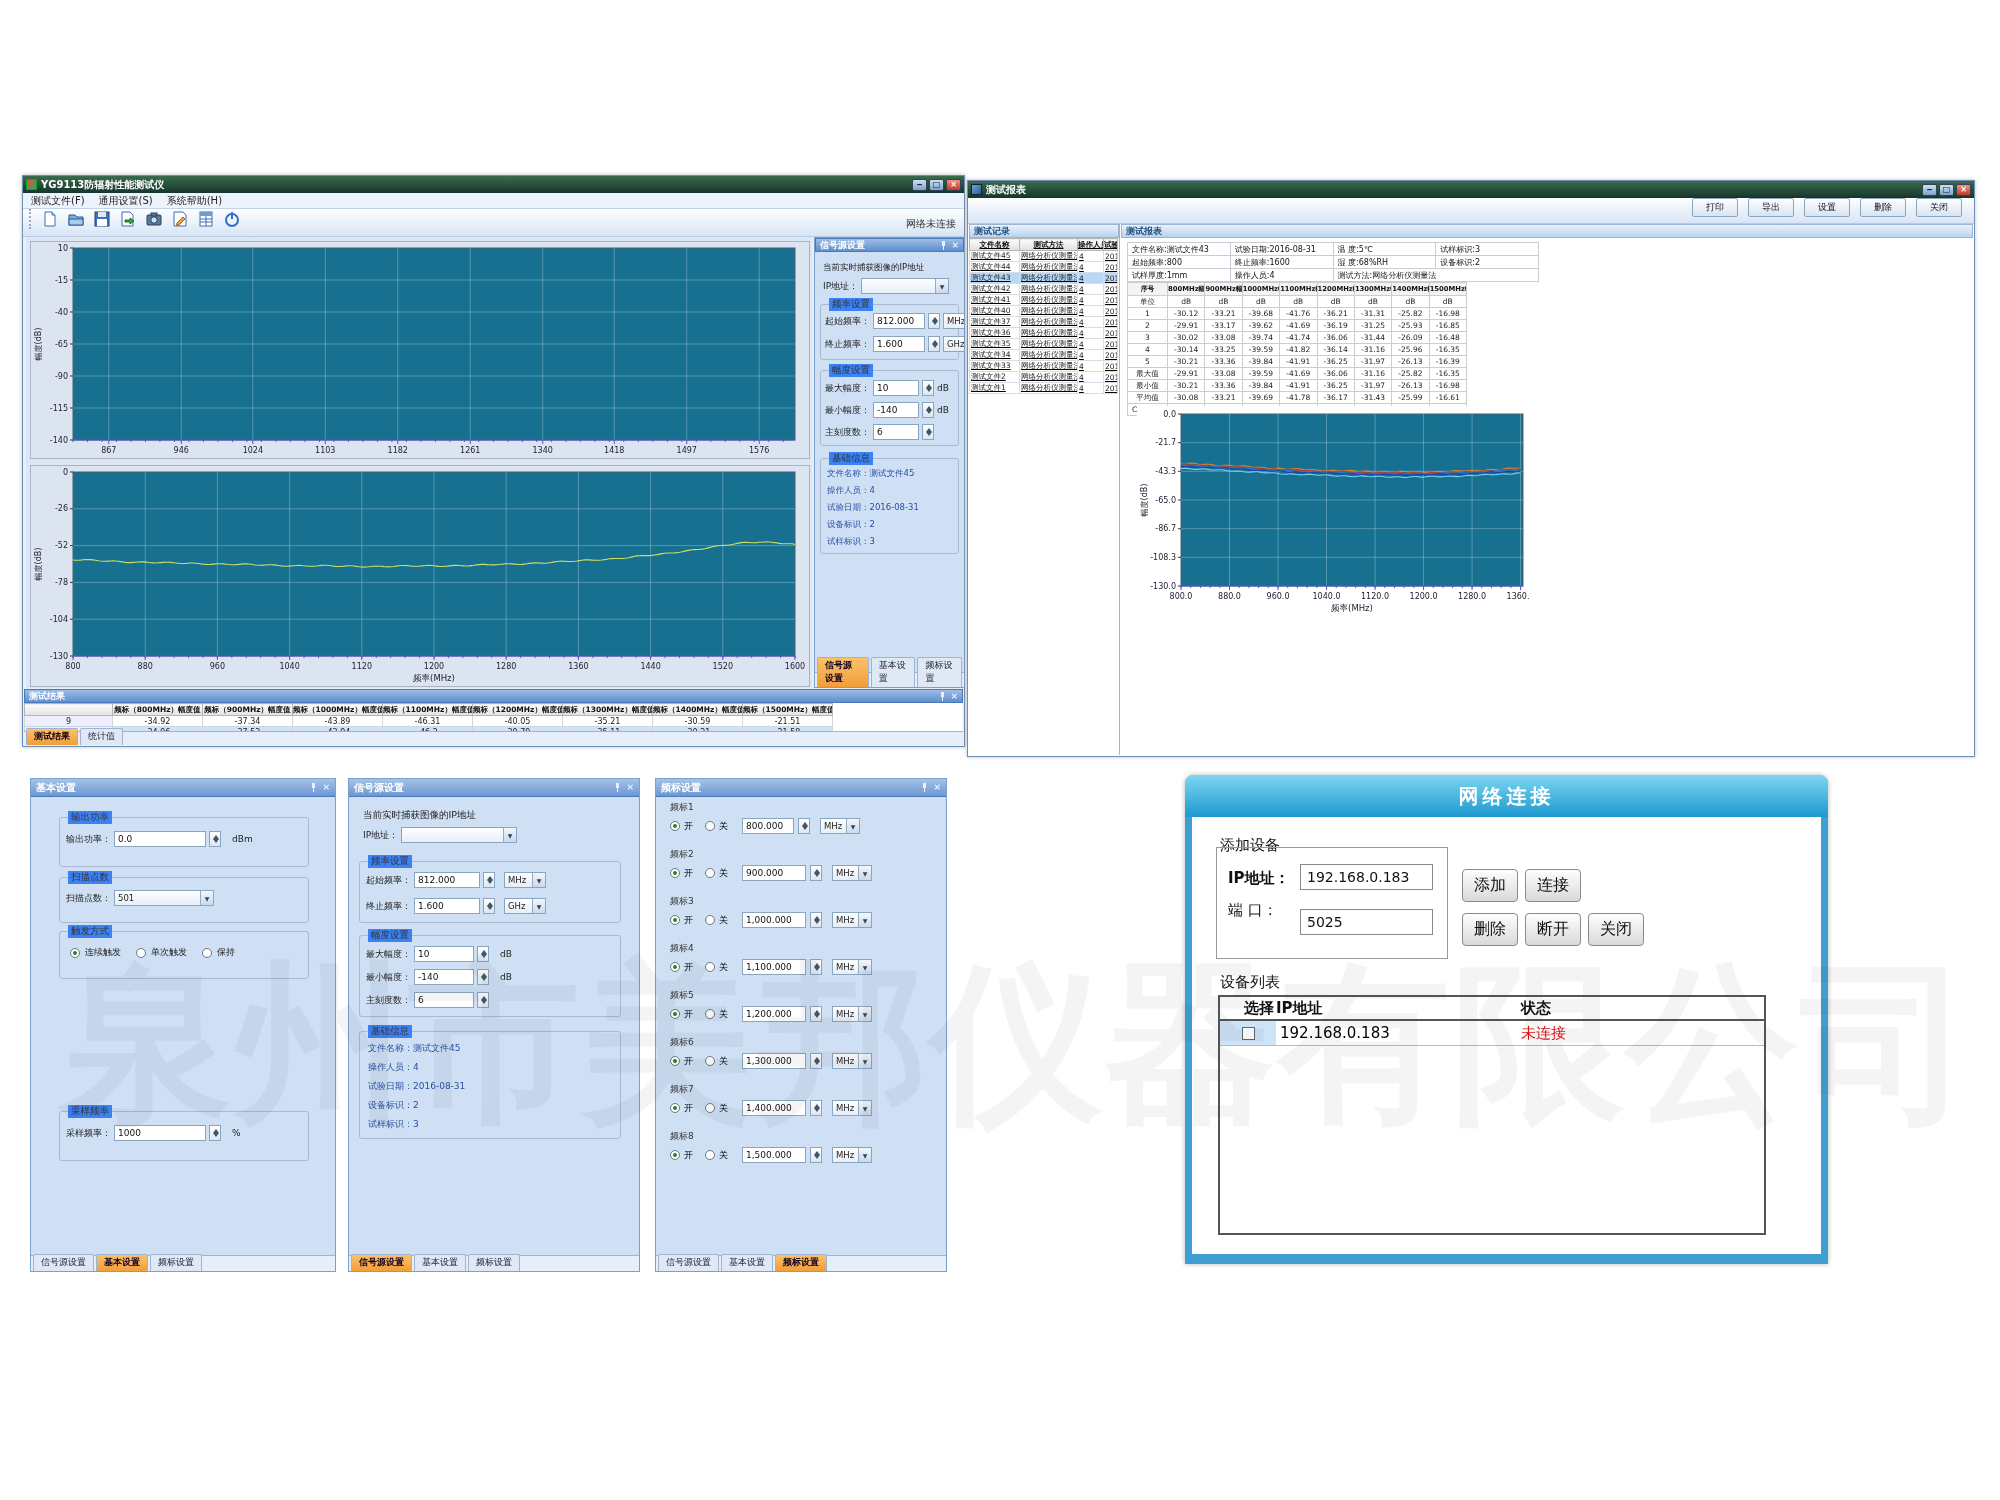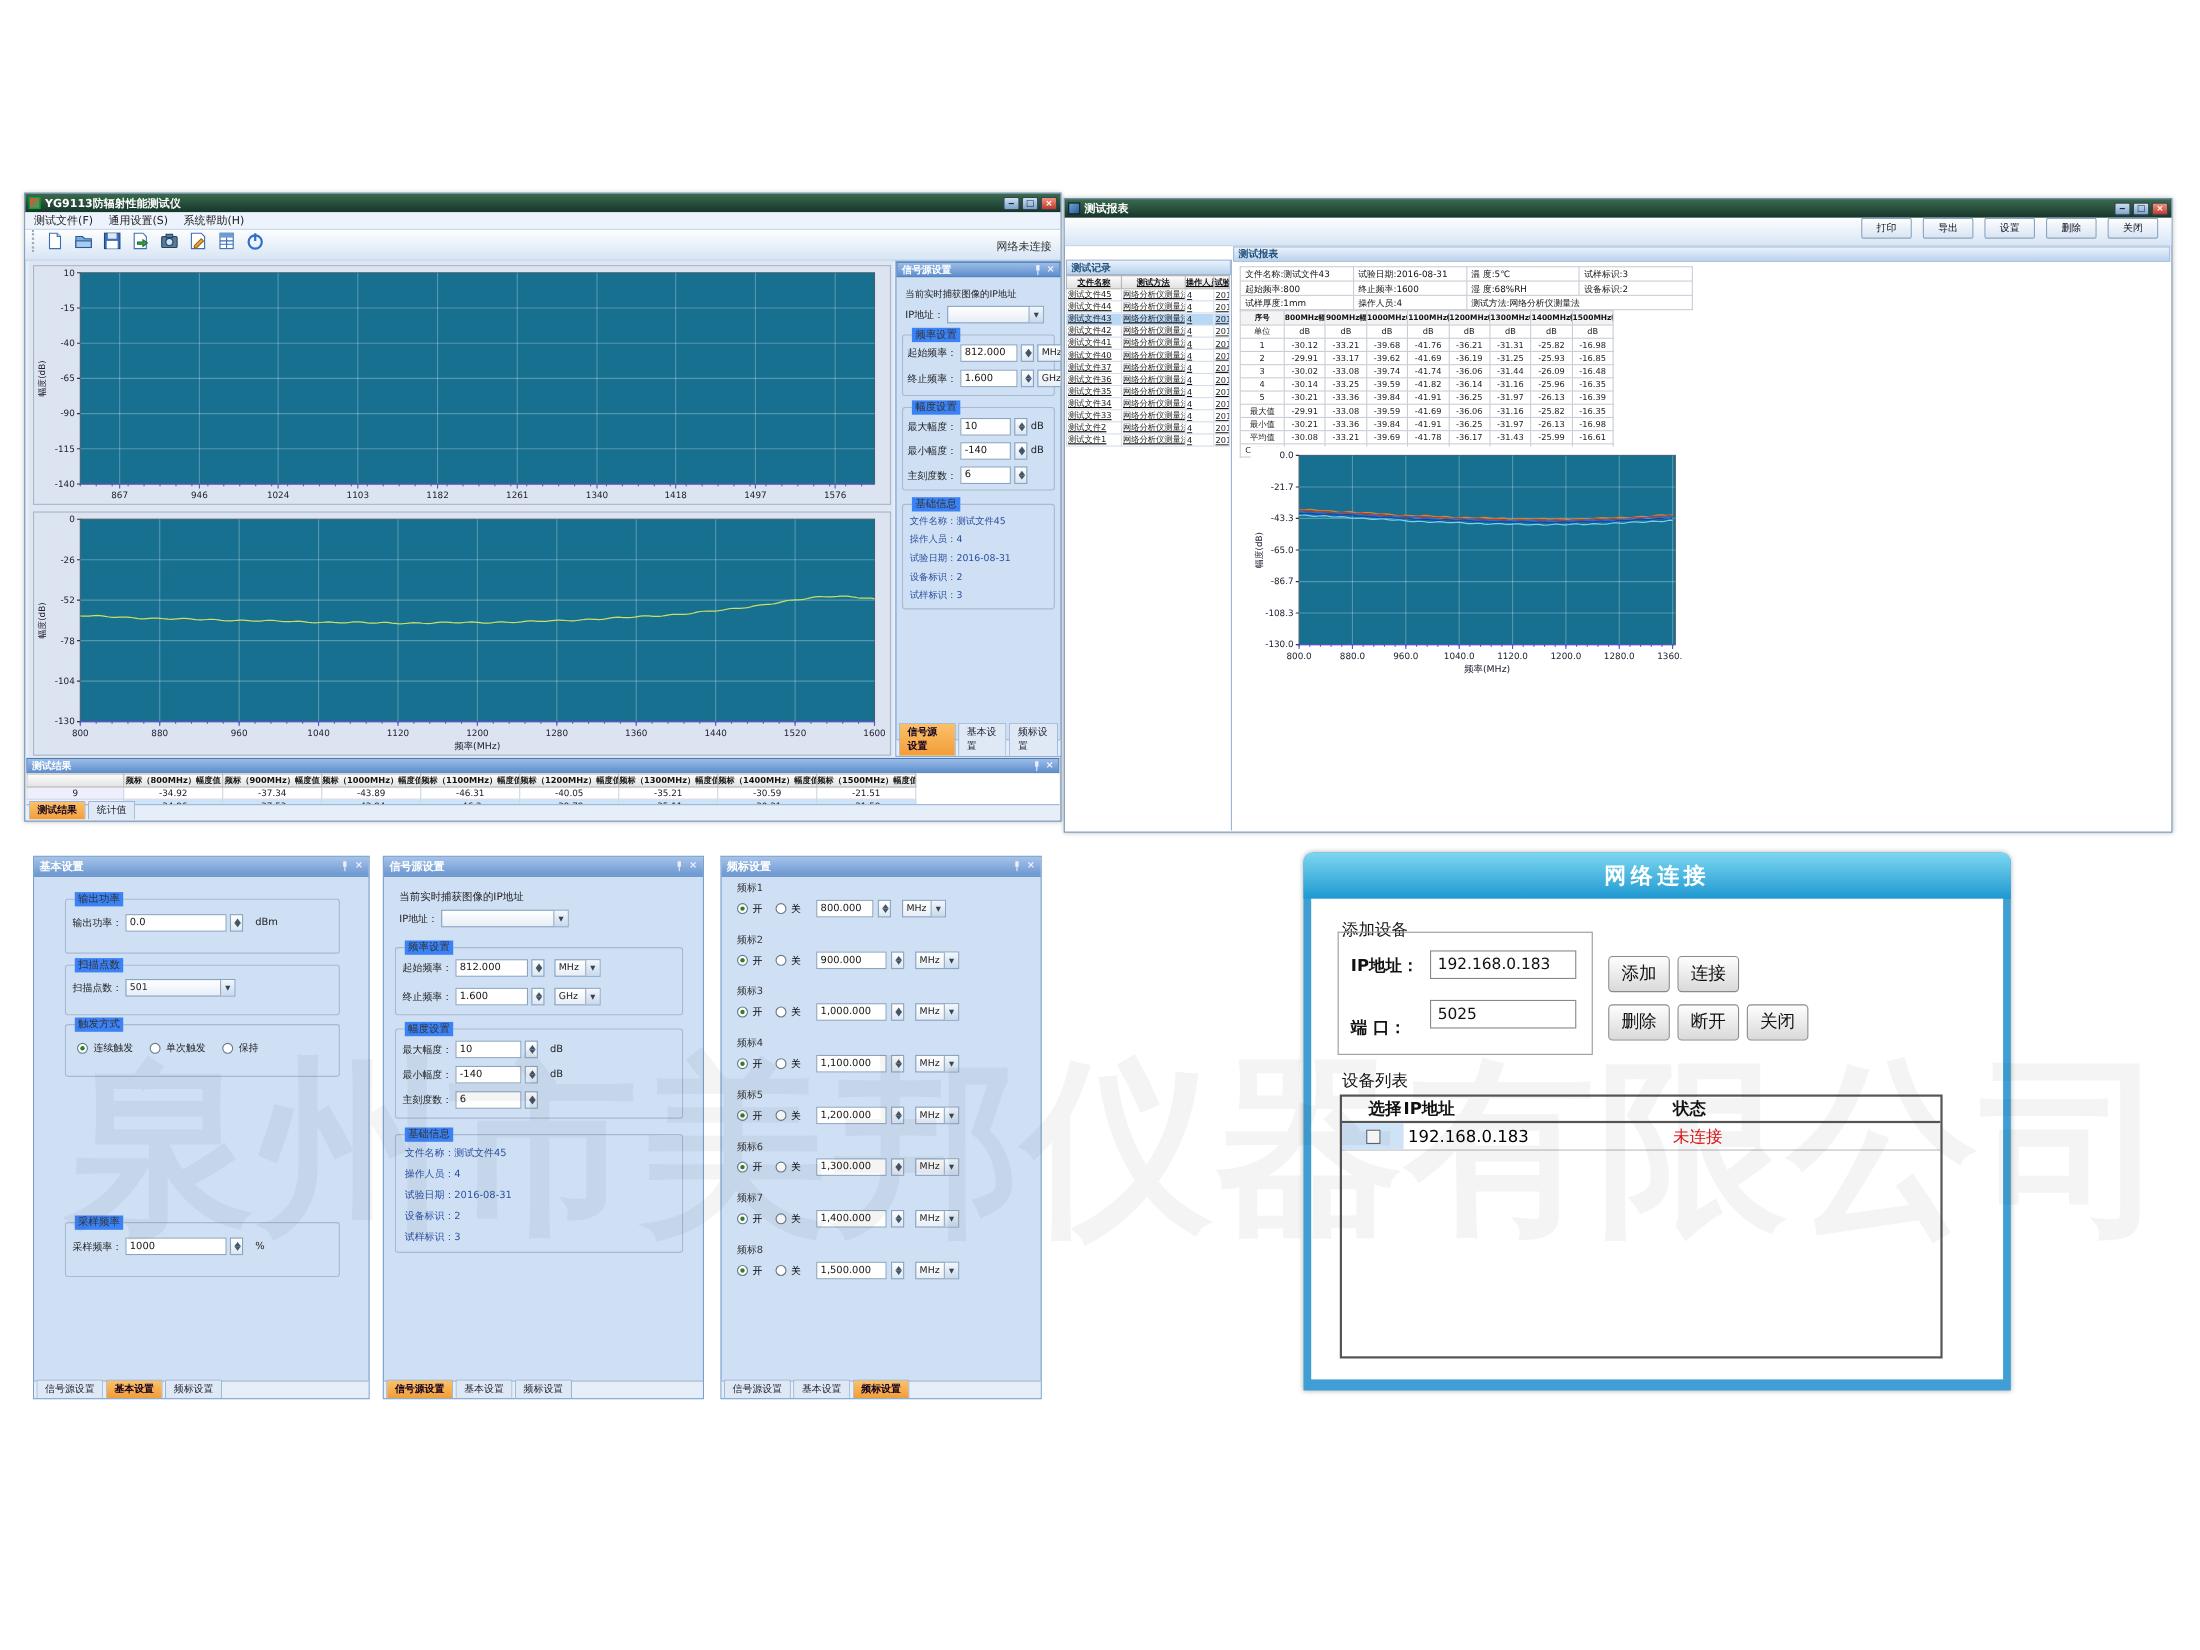--- a/index.html
+++ b/index.html
@@ -531,21 +531,21 @@
     </div>
     <div class="toolbar" style="height:26px;justify-content:flex-end;gap:10px;padding-right:12px;">
       <span class="toolbtn">打印</span>
       <span class="toolbtn">导出</span>
       <span class="toolbtn">设置</span>
       <span class="toolbtn">删除</span>
       <span class="toolbtn">关闭</span>
     </div>
     <div class="abs" style="top:43px;left:1px;right:1px;bottom:1px;background:#fff;">
 
-      <div class="abs" style="left:0;top:0;width:151px;bottom:0;border-right:1px solid #9db4d2;margin-top:12px;">
+      <div class="abs" style="left:0;top:0;width:151px;bottom:0;border-right:1px solid #9db4d2;">
         <div class="hdrbar">
             <span>测试记录</span>
           </div>
         <table class="rec-table" id="records-table">
             <tbody>
               <tr>
                 <th style="width:50px;">文件名称</th>
                 <th style="width:58px;">测试方法</th>
                 <th style="width:26px;">操作人员</th>
                 <th style="width:14px;">试验日期</th>
@@ -1152,21 +1152,21 @@
       </div>
   </div>
 
   <div class="dlg" style="left:1185px;top:775px;width:643px;height:489px;">
     <div class="dlg-title">网络连接</div>
     <div class="dlg-body">
       <div class="dlabel" style="left:28px;top:19px;">添加设备</div>
       <div class="dlg-grp" style="left:24px;top:30px;width:232px;height:112px;"></div>
       <div class="dlabel" style="left:36px;top:52px;font-weight:bold;">IP地址：</div>
       <div class="dfield" style="left:108px;top:47px;width:133px;height:26px;">192.168.0.183</div>
-      <div class="dlabel" style="left:36px;top:108px;font-weight:bold;">端  口：</div>
+      <div class="dlabel" style="left:36px;top:84px;font-weight:normal;">端  口：</div>
       <div class="dfield" style="left:108px;top:92px;width:133px;height:26px;">5025</div>
       <div class="dbtn" style="left:270px;top:52px;">添加</div>
       <div class="dbtn" style="left:333px;top:52px;">连接</div>
       <div class="dbtn" style="left:270px;top:96px;">删除</div>
       <div class="dbtn" style="left:333px;top:96px;">断开</div>
       <div class="dbtn" style="left:396px;top:96px;">关闭</div>
       <div class="dlabel" style="left:28px;top:156px;">设备列表</div>
       <div class="devtable" style="left:26px;top:178px;width:548px;height:240px;">
         <div class="devhdr">
           <span style="width:56px;padding-left:24px;">选择</span>

